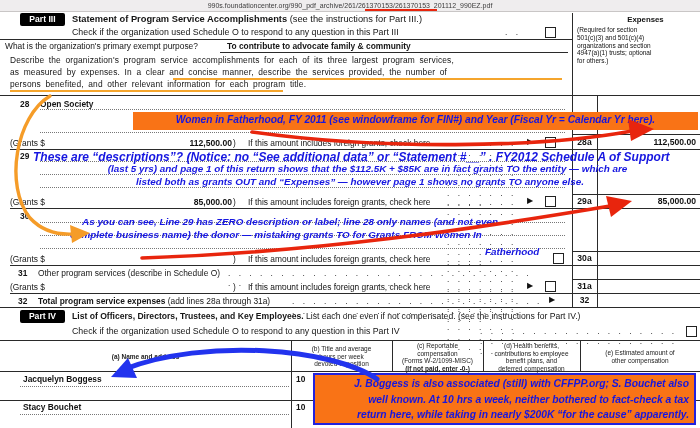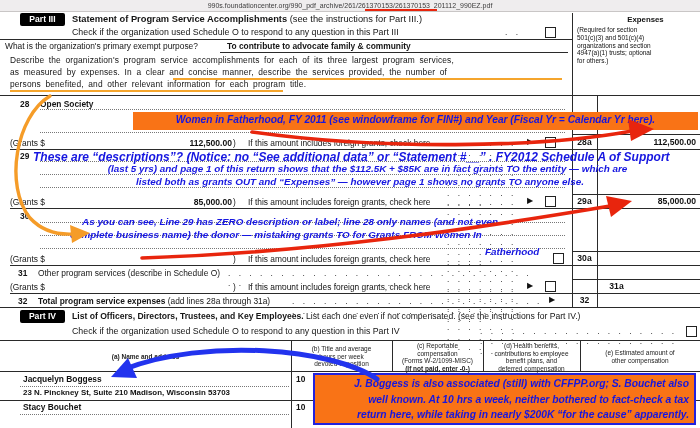--- a/index.html
+++ b/index.html
@@ -127,21 +127,21 @@
   <div class="abs t b" style="left:18px;top:268px;">31</div>
   <div class="abs t" style="left:38px;top:268px;">Other program services (describe in Schedule O)</div>
   <div class="dots" style="left:228px;top:268px;width:310px;">. . . . . . . . . . . . . . . . . . . . . . . . . . . . . . . . . . . . . . . . . . . . . .</div>
   <div class="abs t" style="left:10px;top:282px;">(Grants $</div>
   <div class="abs t" style="left:233px;top:282px;">)</div>
   <div class="abs t" style="left:248px;top:282px;">If this amount includes foreign grants, check here</div>
   <div class="dots" style="left:447px;top:282px;width:74px;">. . . . . . . . . . . . . . . . . . . . . . . . . . . . . . . . . . . . . . . . . . . . . .</div>
   <div class="abs" style="left:527px;top:281px;font-size:8px;">▶</div>
   <div class="checkbox" style="left:545px;top:281px;"></div>
   <div class="hline" style="left:572px;top:279px;width:128px;"></div>
-  <div class="abs cellnum" style="left:572px;top:281px;width:25px;text-align:center;padding-left:32px;">31a</div>
+  <div class="abs cellnum" style="left:572px;top:281px;width:25px;text-align:center;">31a</div>
   <div class="hline" style="left:10px;top:293px;width:690px;"></div>
 
   <div class="abs t b" style="left:18px;top:296px;">32</div>
   <div class="abs t" style="left:38px;top:296px;"><span class="b">Total program service expenses</span>
         <span>(add lines 28a through 31a)</span></div>
   <div class="dots" style="left:292px;top:296px;width:250px;">. . . . . . . . . . . . . . . . . . . . . . . . . . . . . . . . . . . . . . . . . . . . . .</div>
   <div class="abs" style="left:549px;top:295px;font-size:8px;">▶</div>
   <div class="abs cellnum" style="left:572px;top:295px;width:25px;text-align:center;">32</div>
   <div class="hline" style="left:0;top:307px;width:700px;border-top-width:1.6px;"></div>
 
@@ -178,21 +178,20 @@
       <div>benefit plans, and</div>
       <div>deferred compensation</div>
   </div>
   <div class="hdrcell" style="left:580px;top:349px;width:120px;">
     <div>(e) Estimated amount of</div>
       <div>other compensation</div>
   </div>
 
   <div class="abs b" style="left:23px;top:374px;font-size:8.4px;">Jacquelyn Boggess</div>
   <div class="dotline" style="left:20px;top:385.5px;width:269px;"></div>
-  <div class="abs b" style="left:23px;top:388px;font-size:7.9px;">23 N. Pinckney St, Suite 210 Madison, Wisconsin 53703</div>
   <div class="abs b" style="left:296px;top:374px;font-size:8.4px;">10</div>
 
   <div class="abs b" style="left:23px;top:402px;font-size:8.4px;">Stacy Bouchet</div>
   <div class="dotline" style="left:20px;top:413.5px;width:269px;"></div>
   <div class="abs b" style="left:296px;top:402px;font-size:8.4px;">10</div>
 
   <div class="abs hl" style="left:313px;top:373px;width:383px;height:52px;border:2.5px solid #2222dd;z-index:10;
               box-sizing:border-box;text-align:right;padding:1px 5px 0 0;">
     <div class="blue" style="font-size:10.3px;line-height:15.5px;">J. Boggess is also associated (still) with CFFPP.org; S. Bouchet also</div>
     <div class="blue" style="font-size:10.3px;line-height:15.5px;">well known.  At 10 hrs a week, neither bothered to fact-check a tax</div>

